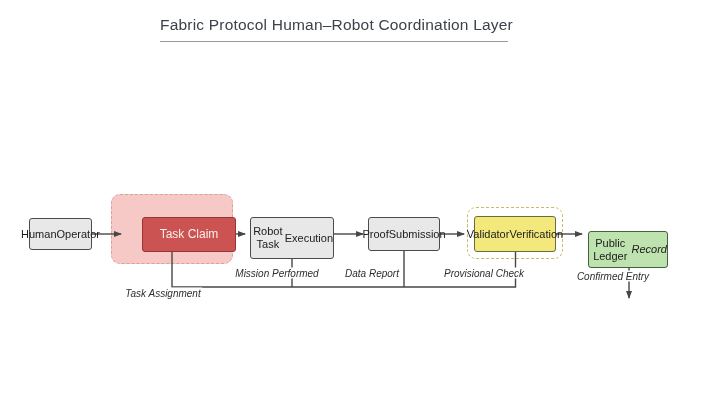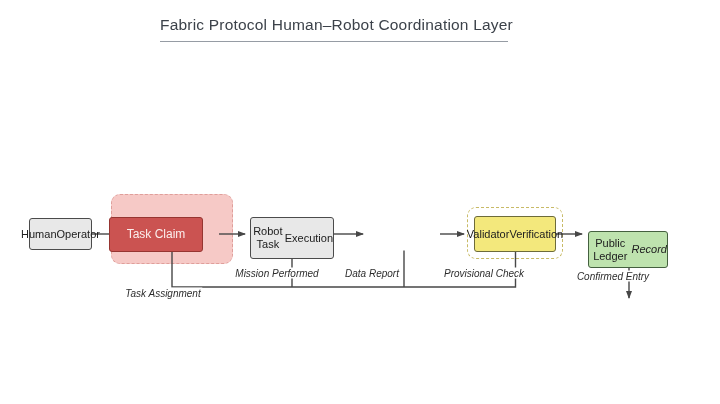--- a/index.html
+++ b/index.html
@@ -31,21 +31,21 @@
   .node{
     position:absolute;z-index:3;box-sizing:border-box;border-radius:3px;
     display:flex;flex-direction:row;align-items:center;justify-content:center;
     font-size:11px;line-height:13px;color:#202020;text-align:center;
   }
   .node.grey{background:#e8e8e8;border:1.3px solid #4b4b4b;}
   .node.red{background:#cb5351;border:1.3px solid #963531;color:#fbeeed;font-size:12px;}
   .node.yellow{background:#f3e87c;border:1.3px solid #6d6b3a;}
   .node.green{background:#bee3ae;border:1.3px solid #44603f;}
   #human-operator{left:29px;top:218px;width:63px;height:32px;}
-  #task-claim{left:109px;top:217px;width:94px;height:35px;}
+  #task-claim{left:142px;top:217px;width:94px;height:35px;}
   #robot-task-execution{left:250px;top:217px;width:84px;height:42px;}
   #proof-submission{left:368px;top:217px;width:72px;height:34px;}
   #validator-verification{left:474px;top:216px;width:82px;height:36px;}
   #public-ledger{left:588px;top:231px;width:80px;height:37px;}
   #service-payment{left:585px;top:303px;width:97px;height:34px;}
   .italic{font-style:italic;}
   
   .edge-label{
     position:absolute;z-index:4;transform:translate(-50%,-50%);
     font-style:italic;font-size:10px;color:#2d2d2d;white-space:nowrap;
@@ -90,20 +90,24 @@
 
   <div class="node red" id="task-claim">
     <span>Task Claim</span>
   </div>
 
   <div class="node grey" id="robot-task-execution">
     <span>Robot Task</span>
     <span>Execution</span>
   </div>
 
+  <div class="node grey" id="proof-submission">
+    <span>Proof</span>
+    <span>Submission</span>
+  </div>
 
   <div class="node yellow" id="validator-verification">
     <span>Validator</span>
     <span>Verification</span>
   </div>
 
   <div class="node green" id="public-ledger">
     <span>Public Ledger</span>
     <span class="italic">Record</span>
   </div>

